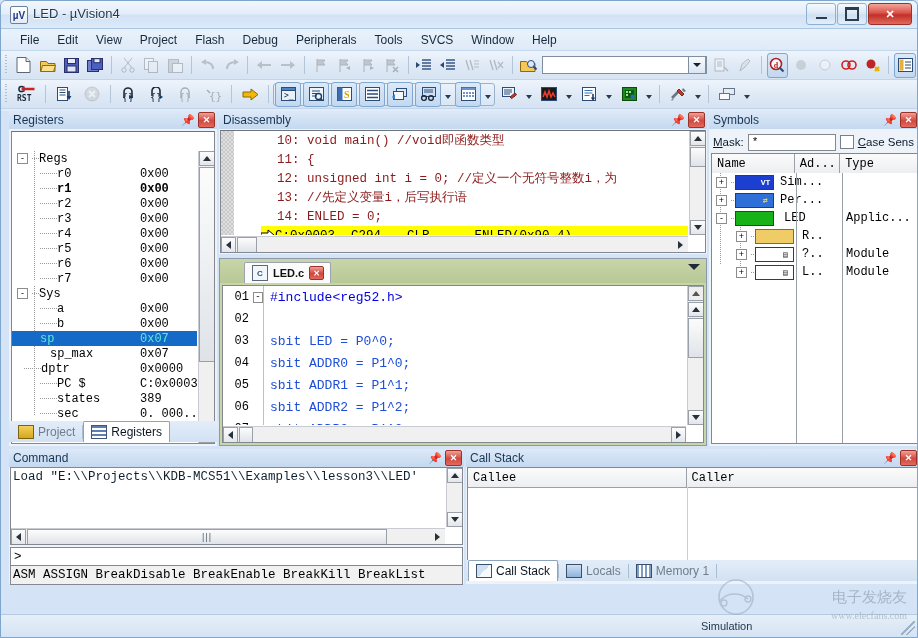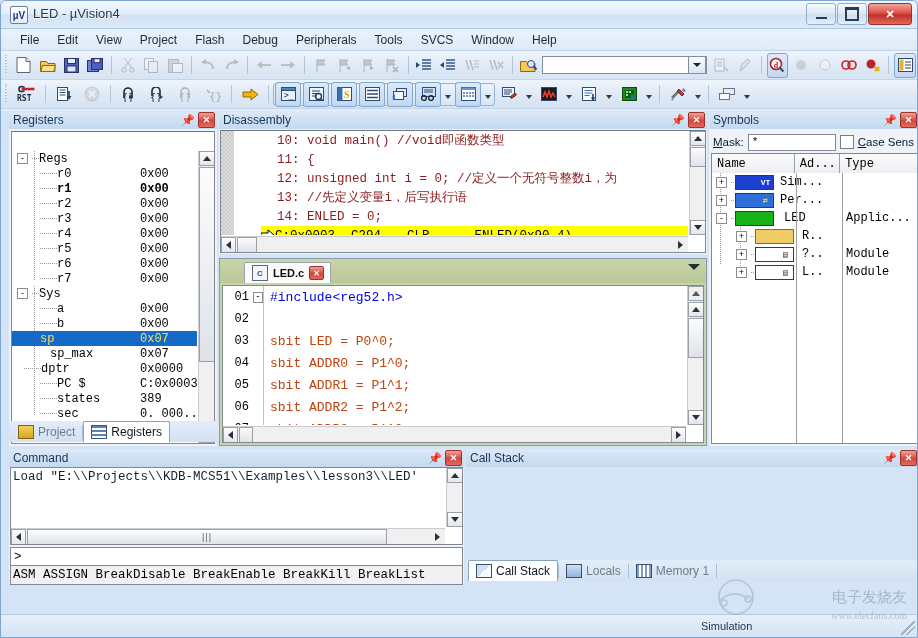--- a/index.html
+++ b/index.html
@@ -170,21 +170,21 @@
   
   .hdrrow{display:flex;height:19px;background:#f0f0f0;border-bottom:1px solid #9aa0a8;}
   .hcell{
     font-family:"Liberation Mono",monospace;font-size:12px;color:#000;
     display:flex;align-items:center;padding-left:5px;
     background:linear-gradient(180deg,#fbfbfb,#eceef1);
     border-right:1px solid #9aa0a8;box-sizing:border-box;
   }
   .treearea{position:absolute;left:0;right:17px;top:19px;bottom:0;background:#fff;overflow:hidden;}
   .trow{height:15px;display:flex;align-items:center;font-family:"Liberation Mono",monospace;font-size:12px;color:#000;white-space:nowrap;}
-  .trow.sel{background:#1569c7;color:#fde047;}
+  .trow.sel{background:#1569c7;color:#5eead4;}
   .pmbox{
     width:9px;height:9px;border:1px solid #8c8c8c;background:#fff;
     display:inline-flex;align-items:center;justify-content:center;
     font-size:9px;line-height:7px;color:#000;font-family:"Liberation Sans",sans-serif;
     margin-right:4px;flex:0 0 auto;
   }
   .dotline{
     display:inline-block;height:1px;flex:0 0 auto;
     background-image:repeating-linear-gradient(90deg,#9a9a9a 0 1px,transparent 1px 2px);
   }
@@ -249,21 +249,21 @@
     font-family:"Liberation Mono",monospace;font-size:13px;}
   .eno{
     width:26px;text-align:right;padding-right:4px;color:#000;font-size:12px;
     background:#fff;flex:0 0 auto;
   }
   .egut{width:11px;flex:0 0 auto;display:flex;align-items:center;justify-content:center;
     border-right:1px solid #c0c0c0;height:22px;box-sizing:border-box;}
   .efold{width:9px;height:9px;border:1px solid #8c8c8c;background:#fff;
     display:flex;align-items:center;justify-content:center;font-size:9px;line-height:7px;}
   .ecode{padding-left:6px;}
-  .kw{color:#c2410c;}
+  .kw{color:#1d4ed8;}
   .pp{color:#0000e0;}
   .plain{color:#000;}
 
   
   .maskrow{display:flex;align-items:center;height:22px;padding:2px 3px 0 4px;gap:4px;
     background:#eef3f9;font-size:11.5px;color:#0b1a2a;}
   .maskrow input{
     width:88px;height:17px;border:1px solid #828790;box-sizing:border-box;
     font-family:"Liberation Mono",monospace;font-size:11px;padding-left:3px;background:#fff;outline:0;
   }
@@ -1180,20 +1180,29 @@
         <div class="cmdhint" style="position:absolute;left:1px;right:1px;top:99px;">ASM ASSIGN BreakDisable BreakEnable BreakKill BreakList</div>
       </div>
     </div>
 
     <div class="panel" style="left:465px;top:338px;width:453px;height:135px;">
       <div class="ptitle">
         <span class="lbl">Call Stack</span>
         <span class="pin">📌</span>
         <span class="pclose">✕</span>
       </div>
+      <div class="pbody" style="padding:1px;background:#eef3f9;">
+        <div style="position:absolute;left:1px;right:0;top:0;bottom:23px;border:1px solid #828790;border-right:0;background:#fff;box-sizing:border-box;overflow:hidden;">
+          <div class="hdrrow">
+            <div class="hcell" style="width:219px;">Callee</div>
+            <div class="hcell" style="width:233px;border-right:0;">Caller</div>
+          </div>
+          <div style="position:absolute;left:219px;top:19px;bottom:0;width:1px;background:#c9ced5;"></div>
+        </div>
+      </div>
     </div>
 
     <div class="tabstrip" style="position:absolute;left:465px;top:449px;width:453px;">
       <div class="btab active">
         <span class="mico" style="background:linear-gradient(135deg,#cfe0f4 50%,#f7fafd 50%);border-color:#39506b;"></span>
         <span>Call Stack</span>
       </div>
       <div style="width:1px;height:14px;background:#a9bed3;"></div>
       <div class="btab">
         <span class="mico" style="background:linear-gradient(180deg,#cfe0f4,#8fb2dc);border-color:#39506b;"></span>

